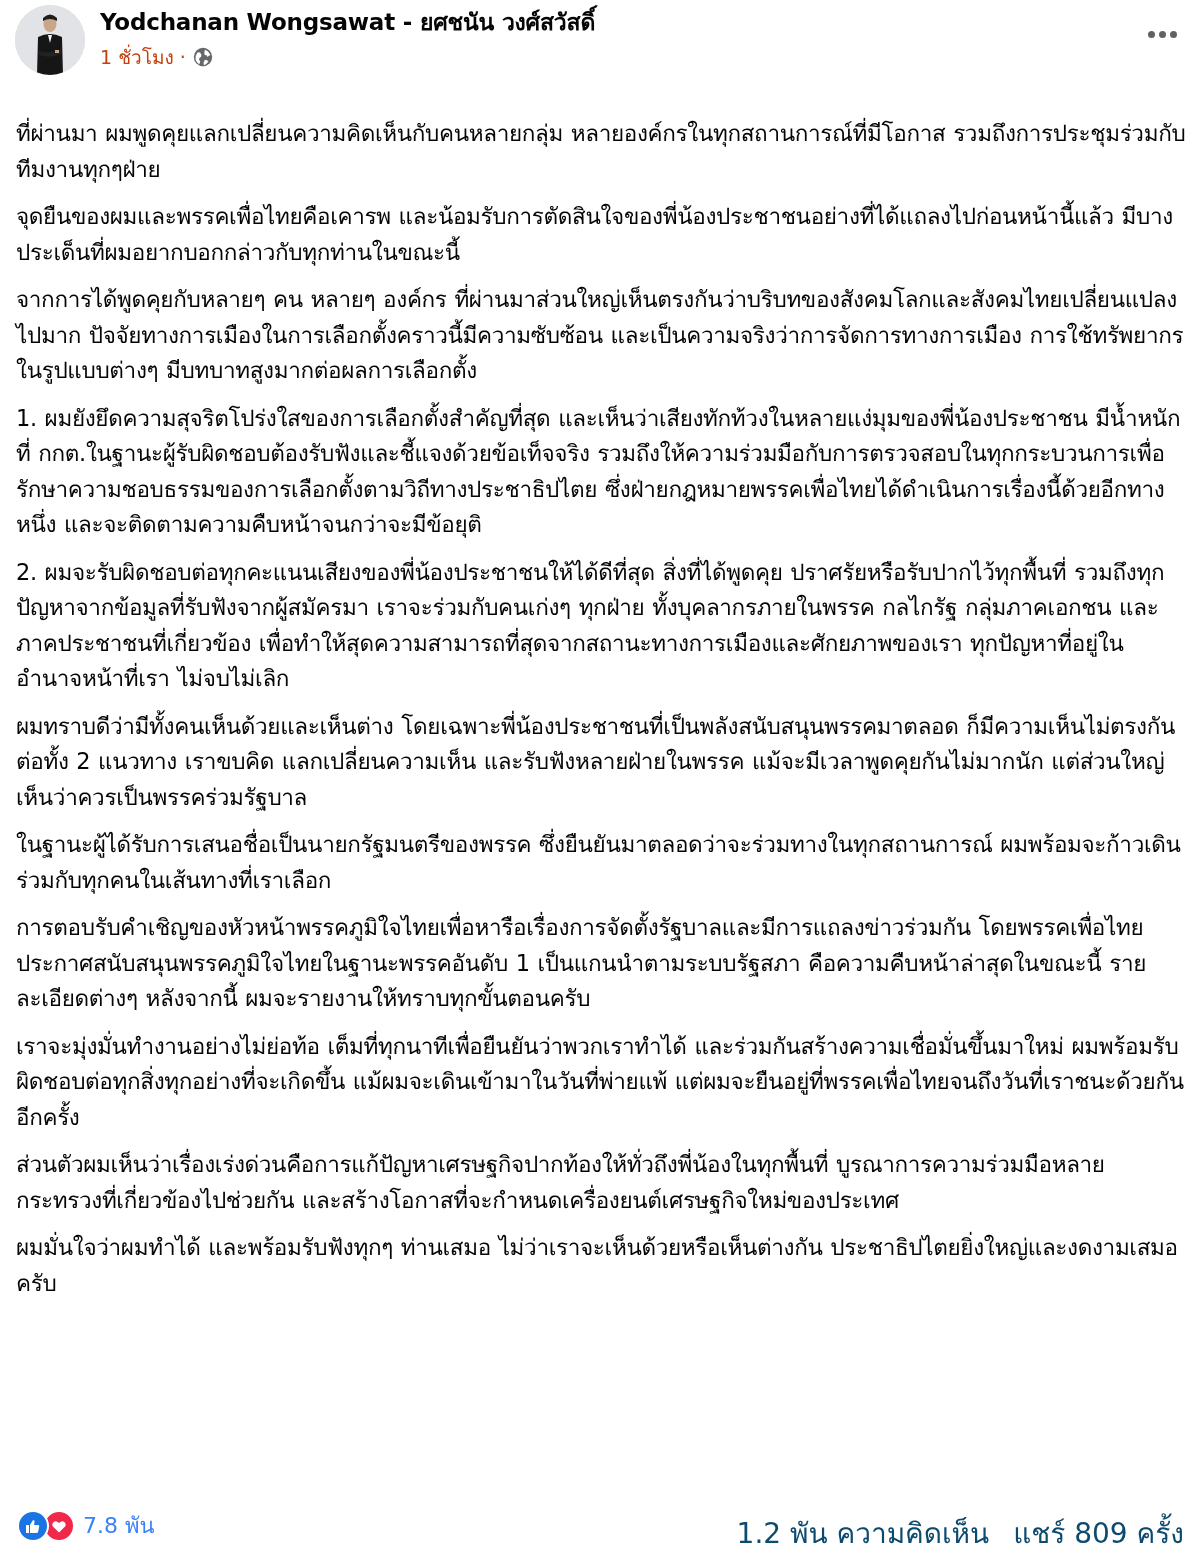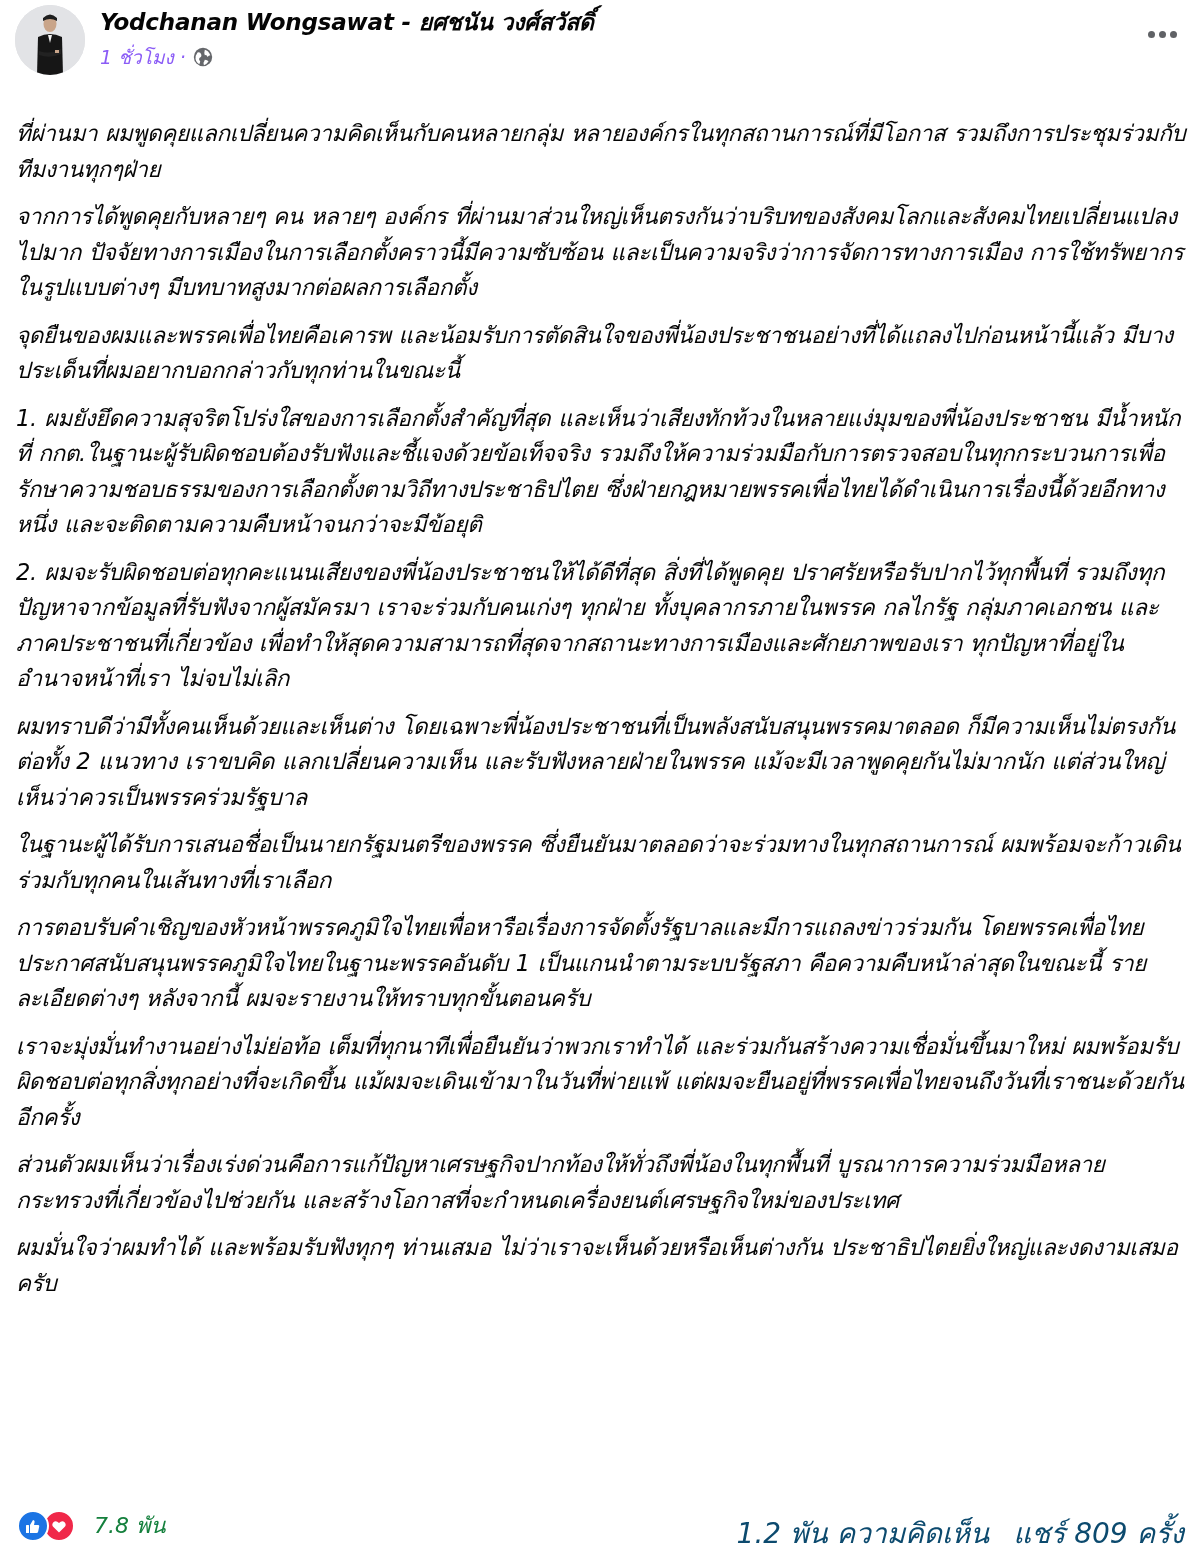--- a/index.html
+++ b/index.html
@@ -1,51 +1,51 @@
 <!DOCTYPE html>
 <html><head>
 <meta charset="utf-8">
 <style>
   * { box-sizing: border-box; margin: 0; padding: 0; }
   html, body { width: 1200px; height: 1551px; background: #ffffff; overflow: hidden; }
   body { font-family: "DejaVu Sans", "Liberation Sans", sans-serif; color: #050505; position: relative; }
 
-  .post { position: relative; width: 1200px; height: 1103px; font-style: italic; }
+  .post { position: relative; width: 1200px; height: 1103px; }
 
   .header { position: absolute; left: 0; top: 0; width: 1200px; height: 85px; }
   .avatar {
     position: absolute; left: 15px; top: 5px; width: 70px; height: 70px; border-radius: 50%;
     background: #dcdde0; overflow: hidden; cursor: pointer;
   }
   .avatar svg { width: 70px; height: 70px; display: block; }
   .author {
     position: absolute; left: 100px; top: 4px; font-size: 23px; font-weight: bold; color: #050505;
     white-space: nowrap; letter-spacing: -0.2px; cursor: pointer;
   }
-  .meta { position: absolute; left: 100px; top: 42px; display: flex; align-items: center; font-size: 19px; color: #8b5cf6; }
+  .meta { position: absolute; left: 100px; top: 42px; display: flex; align-items: center; font-size: 19px; color: #c2410c; }
   .meta .dot { margin: 0 6px; }
   .globe { width: 22px; height: 22px; display: inline-block; }
   .more {
     position: absolute; right: 18px; top: 22px; width: 40px; height: 24px; display: flex;
     justify-content: center; align-items: center; gap: 4px; cursor: pointer;
   }
   .more span { width: 7px; height: 7px; border-radius: 50%; background: #606266; display: block; }
 
   .body { position: absolute; left: 16px; top: 88px; width: 1170px; margin-top: 28px; }
   .para {
     font-size: 22.5px; line-height: 35.5px; color: #050505; margin-bottom: 12px;
     letter-spacing: -0.35px; word-spacing: 1px;
   }
 
   .footer { position: absolute; left: 0; top: 1503px; width: 1200px; height: 44px; }
   .reactions { position: absolute; left: 17px; top: 5px; display: flex; align-items: center; cursor: pointer; }
   .react-icon { width: 32px; height: 32px; border-radius: 50%; border: 2px solid #fff; display: flex; align-items: center; justify-content: center; }
   .react-like { background: #1b74e4; z-index: 2; }
   .react-love { background: #f02849; margin-left: -6px; z-index: 1; }
-  .react-count { margin-left: 19px; font-size: 22px; color: #15803d; }
+  .react-count { margin-left: 8px; font-size: 22px; color: #3b82f6; }
   .stats { position: absolute; right: 16px; top: 8px; display: flex; gap: 24px; font-size: 28px; color: #0c4a6e; }
   .stats span { cursor: pointer; }
 </style>
 </head>
 <body>
 
 <div class="post">
 
   <div class="header">
     <div class="avatar">
@@ -72,22 +72,22 @@
     </div>
     <div class="more">
       <span></span>
       <span></span>
       <span></span>
     </div>
   </div>
 
   <div class="body">
     <p class="para">ที่ผ่านมา ผมพูดคุยแลกเปลี่ยนความคิดเห็นกับคนหลายกลุ่ม หลายองค์กรในทุกสถานการณ์ที่มีโอกาส รวมถึงการประชุมร่วมกับทีมงานทุกๆฝ่าย</p>
+    <p class="para">จุดยืนของผมและพรรคเพื่อไทยคือเคารพ และน้อมรับการตัดสินใจของพี่น้องประชาชนอย่างที่ได้แถลงไปก่อนหน้านี้แล้ว มีบางประเด็นที่ผมอยากบอกกล่าวกับทุกท่านในขณะนี้</p>
     <p class="para">จากการได้พูดคุยกับหลายๆ คน หลายๆ องค์กร ที่ผ่านมาส่วนใหญ่เห็นตรงกันว่าบริบทของสังคมโลกและสังคมไทยเปลี่ยนแปลงไปมาก ปัจจัยทางการเมืองในการเลือกตั้งคราวนี้มีความซับซ้อน และเป็นความจริงว่าการจัดการทางการเมือง การใช้ทรัพยากรในรูปแบบต่างๆ มีบทบาทสูงมากต่อผลการเลือกตั้ง</p>
-    <p class="para">จุดยืนของผมและพรรคเพื่อไทยคือเคารพ และน้อมรับการตัดสินใจของพี่น้องประชาชนอย่างที่ได้แถลงไปก่อนหน้านี้แล้ว มีบางประเด็นที่ผมอยากบอกกล่าวกับทุกท่านในขณะนี้</p>
     <p class="para">1. ผมยังยึดความสุจริตโปร่งใสของการเลือกตั้งสำคัญที่สุด และเห็นว่าเสียงทักท้วงในหลายแง่มุมของพี่น้องประชาชน มีน้ำหนักที่ กกต.ในฐานะผู้รับผิดชอบต้องรับฟังและชี้แจงด้วยข้อเท็จจริง รวมถึงให้ความร่วมมือกับการตรวจสอบในทุกกระบวนการเพื่อรักษาความชอบธรรมของการเลือกตั้งตามวิถีทางประชาธิปไตย ซึ่งฝ่ายกฎหมายพรรคเพื่อไทยได้ดำเนินการเรื่องนี้ด้วยอีกทางหนึ่ง และจะติดตามความคืบหน้าจนกว่าจะมีข้อยุติ</p>
     <p class="para">2. ผมจะรับผิดชอบต่อทุกคะแนนเสียงของพี่น้องประชาชนให้ได้ดีที่สุด สิ่งที่ได้พูดคุย ปราศรัยหรือรับปากไว้ทุกพื้นที่ รวมถึงทุกปัญหาจากข้อมูลที่รับฟังจากผู้สมัครมา เราจะร่วมกับคนเก่งๆ ทุกฝ่าย ทั้งบุคลากรภายในพรรค กลไกรัฐ กลุ่มภาคเอกชน และภาคประชาชนที่เกี่ยวข้อง เพื่อทำให้สุดความสามารถที่สุดจากสถานะทางการเมืองและศักยภาพของเรา ทุกปัญหาที่อยู่ในอำนาจหน้าที่เรา ไม่จบไม่เลิก</p>
     <p class="para">ผมทราบดีว่ามีทั้งคนเห็นด้วยและเห็นต่าง โดยเฉพาะพี่น้องประชาชนที่เป็นพลังสนับสนุนพรรคมาตลอด ก็มีความเห็นไม่ตรงกันต่อทั้ง 2 แนวทาง เราขบคิด แลกเปลี่ยนความเห็น และรับฟังหลายฝ่ายในพรรค แม้จะมีเวลาพูดคุยกันไม่มากนัก แต่ส่วนใหญ่เห็นว่าควรเป็นพรรคร่วมรัฐบาล</p>
     <p class="para">ในฐานะผู้ได้รับการเสนอชื่อเป็นนายกรัฐมนตรีของพรรค ซึ่งยืนยันมาตลอดว่าจะร่วมทางในทุกสถานการณ์ ผมพร้อมจะก้าวเดินร่วมกับทุกคนในเส้นทางที่เราเลือก</p>
     <p class="para">การตอบรับคำเชิญของหัวหน้าพรรคภูมิใจไทยเพื่อหารือเรื่องการจัดตั้งรัฐบาลและมีการแถลงข่าวร่วมกัน โดยพรรคเพื่อไทยประกาศสนับสนุนพรรคภูมิใจไทยในฐานะพรรคอันดับ 1 เป็นแกนนำตามระบบรัฐสภา คือความคืบหน้าล่าสุดในขณะนี้ รายละเอียดต่างๆ หลังจากนี้ ผมจะรายงานให้ทราบทุกขั้นตอนครับ</p>
     <p class="para">เราจะมุ่งมั่นทำงานอย่างไม่ย่อท้อ เต็มที่ทุกนาทีเพื่อยืนยันว่าพวกเราทำได้ และร่วมกันสร้างความเชื่อมั่นขึ้นมาใหม่ ผมพร้อมรับผิดชอบต่อทุกสิ่งทุกอย่างที่จะเกิดขึ้น แม้ผมจะเดินเข้ามาในวันที่พ่ายแพ้ แต่ผมจะยืนอยู่ที่พรรคเพื่อไทยจนถึงวันที่เราชนะด้วยกันอีกครั้ง</p>
     <p class="para">ส่วนตัวผมเห็นว่าเรื่องเร่งด่วนคือการแก้ปัญหาเศรษฐกิจปากท้องให้ทั่วถึงพี่น้องในทุกพื้นที่ บูรณาการความร่วมมือหลายกระทรวงที่เกี่ยวข้องไปช่วยกัน และสร้างโอกาสที่จะกำหนดเครื่องยนต์เศรษฐกิจใหม่ของประเทศ</p>
     <p class="para">ผมมั่นใจว่าผมทำได้ และพร้อมรับฟังทุกๆ ท่านเสมอ ไม่ว่าเราจะเห็นด้วยหรือเห็นต่างกัน ประชาธิปไตยยิ่งใหญ่และงดงามเสมอครับ</p>
   </div>
 

